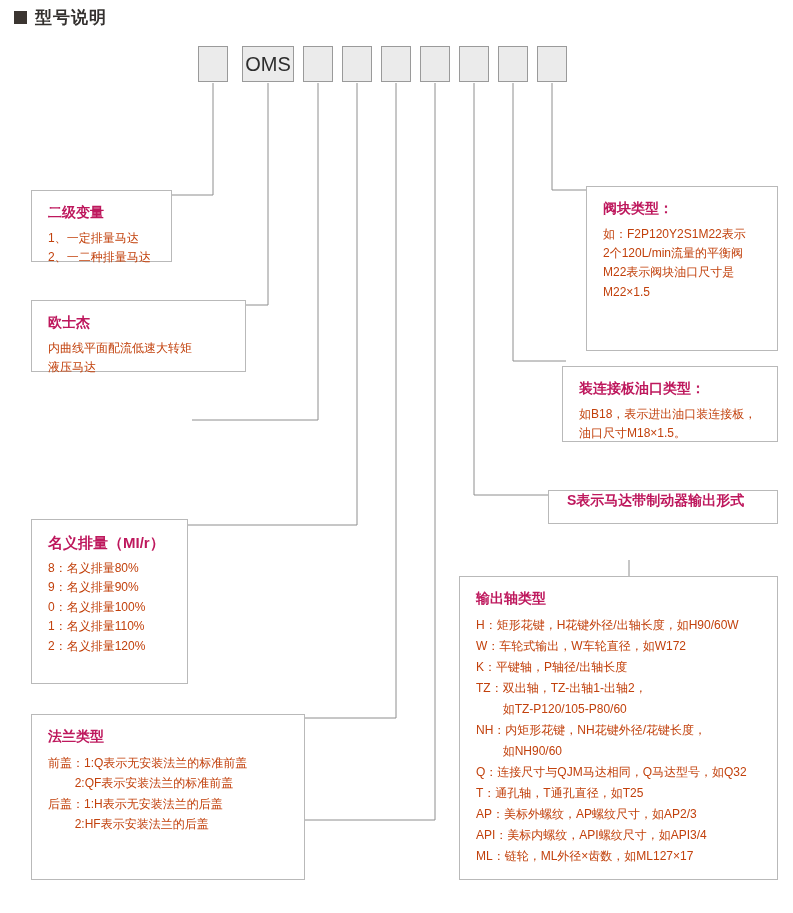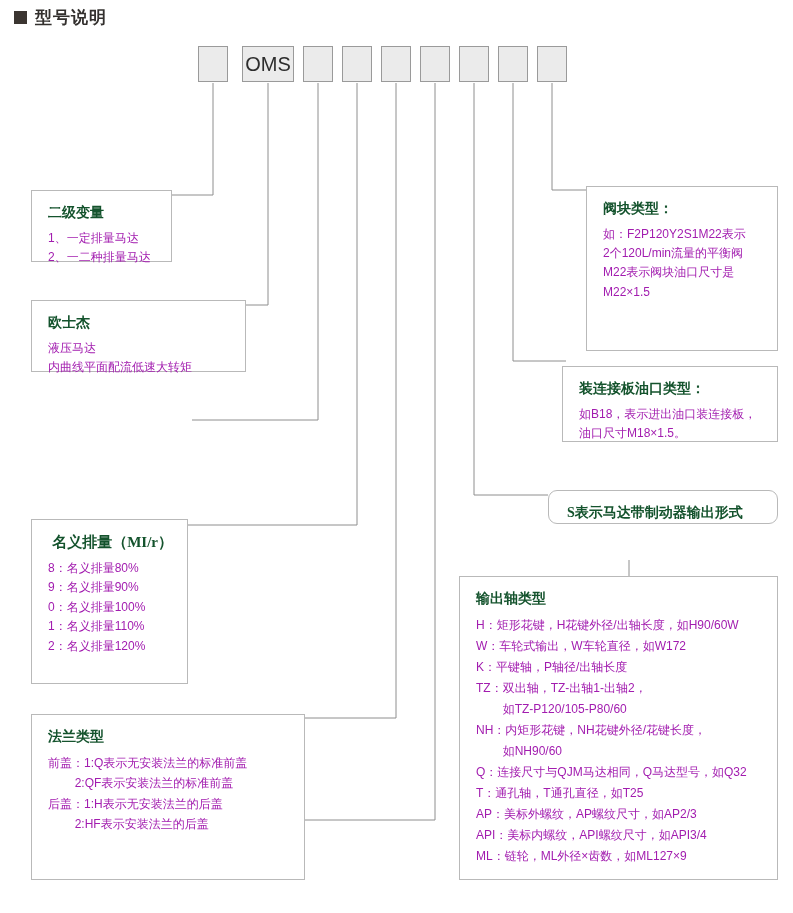--- a/index.html
+++ b/index.html
@@ -81,36 +81,34 @@
   .panel {
     position: absolute;
     border: 1px solid #b9b9b9;
     background: #ffffff;
     box-sizing: border-box;
     padding: 12px 14px 12px 16px;
   }
   .panel-title {
     font-size: 14px;
     font-weight: bold;
-    color: #14532d;
+    color: #be185d;
     margin-bottom: 6px;
     line-height: 1.4;
-    font-family: Liberation Serif, serif;
   }
   .panel-line {
     font-size: 12px;
-    color: #a21caf;
+    color: #c2410c;
     line-height: 1.62;
     white-space: pre;
   }
   .panel.single {
     display: flex;
-    align-items: flex-end;
+    align-items: flex-start;
     padding: 0 18px;
-    border-radius: 9px;
   }
   .panel.single .panel-title {
     margin-bottom: 0;
     font-size: 14px;
   }
   .panel.big .panel-line {
     font-size: 12px;
     line-height: 1.75;
   }
   .panel.flange .panel-line {
@@ -161,27 +159,27 @@
   <div class="code-box" style="left:537px;"></div>
 
   <div class="panel" style="left:31px; top:190px; width:141px; height:72px;">
     <div class="panel-title">二级变量</div>
     <div class="panel-line">1、一定排量马达</div>
     <div class="panel-line">2、一二种排量马达</div>
   </div>
 
   <div class="panel" style="left:31px; top:300px; width:215px; height:72px;">
     <div class="panel-title">欧士杰</div>
+    <div class="panel-line">内曲线平面配流低速大转矩</div>
     <div class="panel-line">液压马达</div>
-    <div class="panel-line">内曲线平面配流低速大转矩</div>
   </div>
 
 
   <div class="panel" style="left:31px; top:519px; width:157px; height:165px;">
-    <div class="panel-title" style="font-size:15px;text-align:right;">名义排量（MI/r）</div>
+    <div class="panel-title" style="font-size:15px;">名义排量（MI/r）</div>
     <div class="panel-line">8：名义排量80%</div>
     <div class="panel-line">9：名义排量90%</div>
     <div class="panel-line">0：名义排量100%</div>
     <div class="panel-line">1：名义排量110%</div>
     <div class="panel-line">2：名义排量120%</div>
   </div>
 
   <div class="panel flange" style="left:31px; top:714px; width:274px; height:166px;">
     <div class="panel-title">法兰类型</div>
     <div class="panel-line">前盖：1:Q表示无安装法兰的标准前盖</div>
@@ -214,16 +212,16 @@
     <div class="panel-line">W：车轮式输出，W车轮直径，如W172</div>
     <div class="panel-line">K：平键轴，P轴径/出轴长度</div>
     <div class="panel-line">TZ：双出轴，TZ-出轴1-出轴2，</div>
     <div class="panel-line">        如TZ-P120/105-P80/60</div>
     <div class="panel-line">NH：内矩形花键，NH花键外径/花键长度，</div>
     <div class="panel-line">        如NH90/60</div>
     <div class="panel-line">Q：连接尺寸与QJM马达相同，Q马达型号，如Q32</div>
     <div class="panel-line">T：通孔轴，T通孔直径，如T25</div>
     <div class="panel-line">AP：美标外螺纹，AP螺纹尺寸，如AP2/3</div>
     <div class="panel-line">API：美标内螺纹，API螺纹尺寸，如API3/4</div>
-    <div class="panel-line">ML：链轮，ML外径×齿数，如ML127×9</div>
+    <div class="panel-line">ML：链轮，ML外径×齿数，如ML127×17</div>
   </div>
 
 </div>
 
 </body></html>

